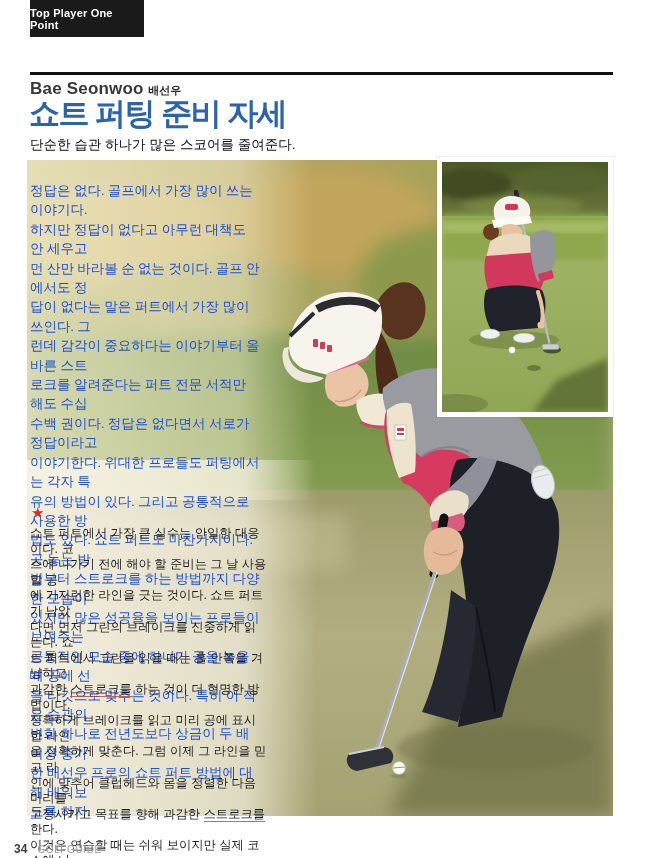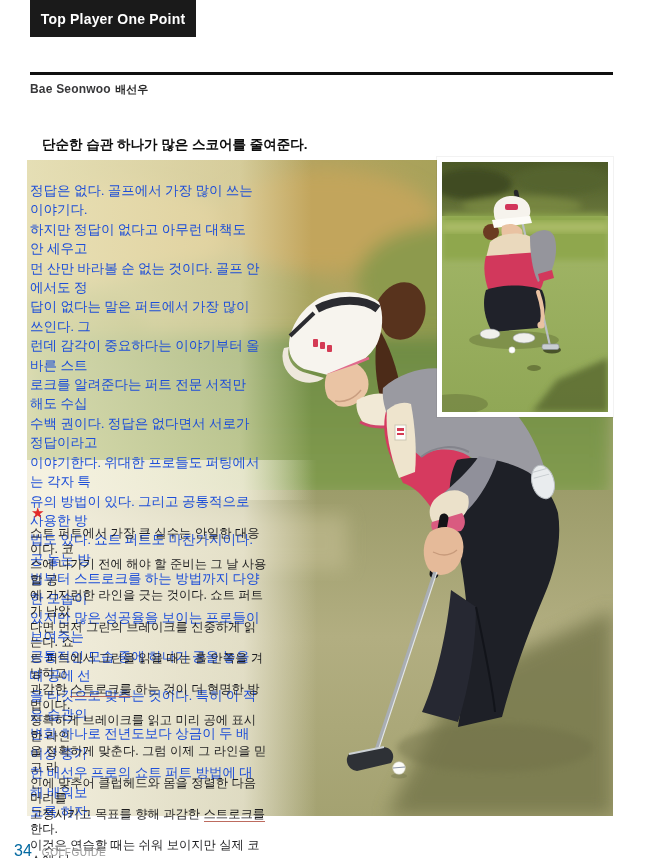--- a/index.html
+++ b/index.html
@@ -1,66 +1,67 @@
 <!DOCTYPE html>
 <html><head>
 <meta charset="utf-8">
 <style>
   html,body{margin:0;padding:0;background:#fff;}
   .page{position:relative;width:650px;height:858px;background:#ffffff;overflow:hidden;
         font-family:"Liberation Sans",sans-serif;}
   
-  .tag{position:absolute;left:30px;top:0;width:166px;height:37px;background:#1a1a1a;
-       color:#fff;font-weight:bold;font-size:14px;display:flex;align-items:center;justify-content:center;
+  .tag{position:absolute;left:30px;top:0;width:114px;height:37px;background:#1a1a1a;
+       color:#fff;font-weight:bold;font-size:11px;display:flex;align-items:center;justify-content:center;
        letter-spacing:.2px;}
   
   .rule{position:absolute;left:30px;top:72px;width:583px;height:3px;background:#101010;}
   .byline{position:absolute;left:30px;top:79px;white-space:nowrap;}
-  .byline .en{font-size:12px;font-weight:bold;color:#38383a;letter-spacing:.2px;}
+  .byline .en{font-size:17px;font-weight:bold;color:#38383a;letter-spacing:.2px;}
   .byline .kr{font-size:11px;font-weight:bold;color:#2a2a2a;margin-left:0;}
   .title{position:absolute;left:29px;top:93px;font-size:31px;font-weight:bold;color:#2b63ad;
          letter-spacing:-1.5px;white-space:nowrap;}
-  .subtitle{position:absolute;left:30px;top:136px;font-size:13.5px;font-weight:bold;color:#0d0d0d;
-            white-space:nowrap;margin-left:12px;}
+  .subtitle{position:absolute;left:30px;top:136px;font-size:13.5px;font-weight:normal;color:#0d0d0d;
+            white-space:nowrap;}
   
   .photo-main{position:absolute;left:27px;top:160px;width:586px;height:656px;overflow:hidden;}
   .inset{position:absolute;left:437px;top:157px;width:176px;height:260px;background:#fff;
          padding:5px;box-sizing:border-box;box-shadow:0 0 0 1px rgba(0,0,0,.05);}
   .inset svg{display:block;}
   
   .text-col1{position:absolute;left:30px;top:181px;width:232px;
              font-family:"Liberation Serif",serif;font-size:13.5px;line-height:19.4px;
              color:#1d4ed8;white-space:pre-line;}
   .star{position:absolute;left:31px;top:505px;color:#e22a28;font-size:15px;line-height:15px;}
   .text-col2{position:absolute;left:30px;top:526px;width:238px;font-size:12.3px;line-height:15.6px;
              color:#1d1d1f;white-space:pre-line;}
   .text-col2 .em-word{border-bottom:1.5px solid rgba(172,70,54,.8);font-family:Liberation Serif, serif;}
   .credit{position:absolute;left:30px;top:800px;font-size:11px;color:#5a5a5a;white-space:nowrap;}
   .credit .bold-seg{font-weight:bold;color:#222;}
   
   .footer{position:absolute;left:14px;top:842px;font-size:11px;white-space:nowrap;}
-  .footer .pnum{font-weight:normal;color:#0369a1;font-size:16px;}
+  .footer .pnum{font-weight:bold;color:#404040;font-size:12px;}
   .footer .brand{color:#9a9a9a;font-size:10px;letter-spacing:.6px;margin-left:7px;}
 </style>
 </head>
 <body>
 
 <div class="page">
 
   <div class="tag">
     <span>Top Player One Point</span>
   </div>
 
   <div class="rule"></div>
 
   <div class="byline">
     <span class="en">Bae Seonwoo</span>
     <span class="kr">배선우</span>
   </div>
 
+  <div class="title">쇼트 퍼팅 준비 자세</div>
   <div class="subtitle">단순한 습관 하나가 많은 스코어를 줄여준다.</div>
 
   <div class="photo-main">
     <svg width="586" height="656" viewBox="0 0 586 656">
       <defs>
         <filter id="b8" x="-20%" y="-20%" width="140%" height="140%">
             <feGaussianBlur stdDeviation="9"></feGaussianBlur>
           </filter>
         <filter id="b3" x="-20%" y="-20%" width="140%" height="140%">
             <feGaussianBlur stdDeviation="3"></feGaussianBlur>

